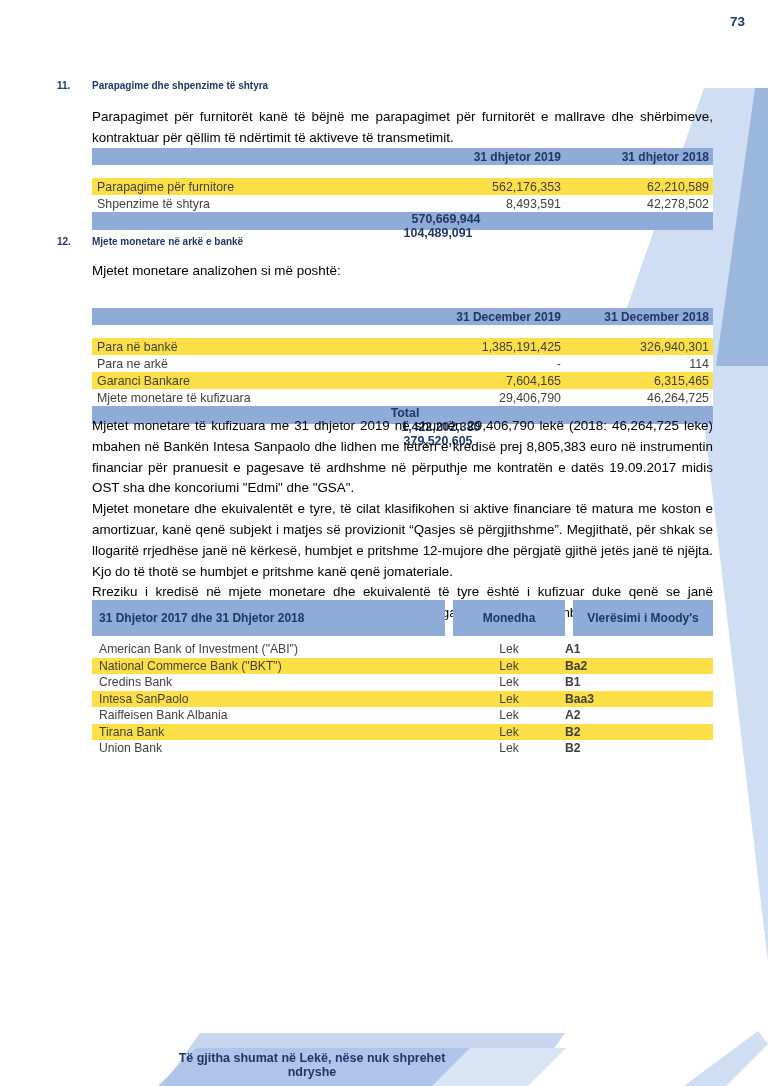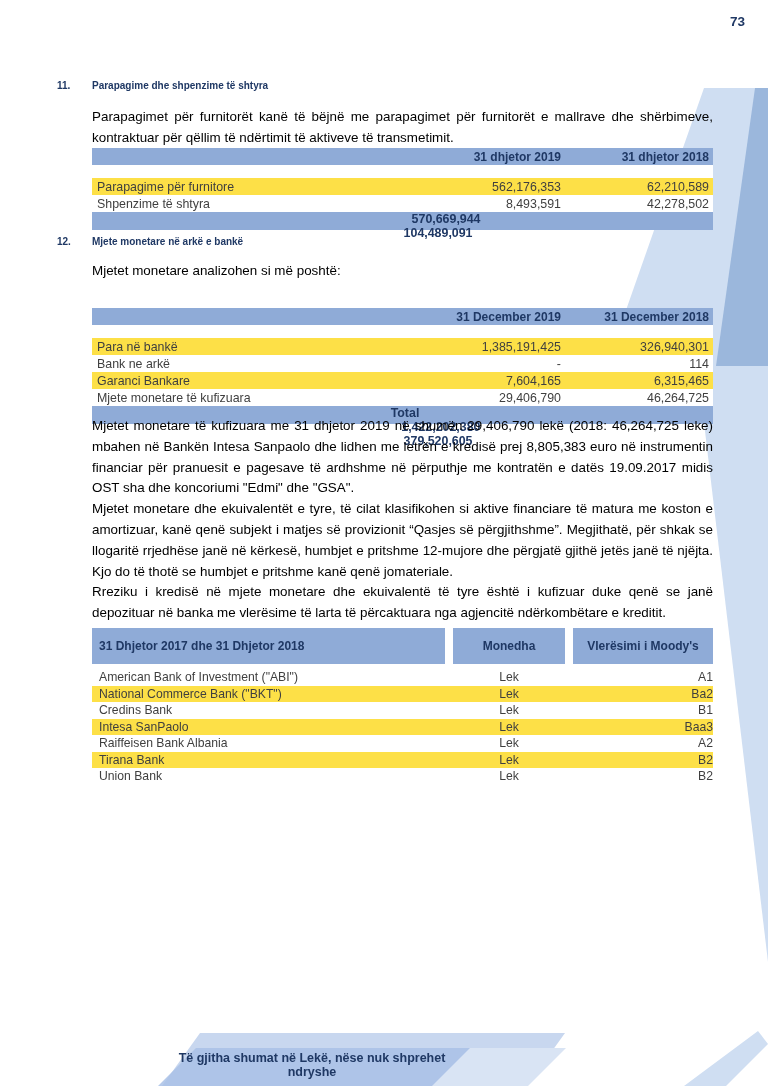--- a/index.html
+++ b/index.html
@@ -32,32 +32,32 @@
   .frow { display:flex; align-items:center; height:17px; font-size:12.4px; }
   .frow .lbl { flex:1; padding-left:5px; white-space:nowrap; }
   .frow .v1  { width:160px; text-align:right; padding-right:4px; }
   .frow .v2  { width:144px; text-align:right; padding-right:4px; }
   .fhead  { background:#8fabd7; color:#1f3864; font-weight:bold; font-size:12px; }
   .fspacer{ height:13px; background:#ffffff; }
   .rowlight { background:#fde047; }
   .rowwhite { background:#ffffff; }
   .ftotal { background:#8fabd7; color:#1f3864; font-weight:bold; height:18px;flex-direction:column; }
 
-  #table3 { top:628px; }
+  #table3 { top:600px; }
   .bhead { display:flex; height:36px; color:#1f3864; font-weight:bold; font-size:12px; }
   .bhead .bc { background:#8fabd7; display:flex; align-items:center; box-sizing:border-box; }
   .bhead .c1 { width:353px; padding-left:7px; }
   .bhead .c2 { width:112px; justify-content:center;text-align:right; }
   .bhead .c3 { width:140px; justify-content:center; }
   .bhead .gap { width:8px; background:transparent; }
   .bgap { height:5px; background:#ffffff; }
   .brow { display:flex; align-items:center; height:16.5px; font-size:12.2px; }
   .brow .c1 { width:361px; padding-left:7px; box-sizing:border-box; white-space:nowrap; }
   .brow .c2 { width:112px; text-align:center; }
-  .brow .c3 { width:148px; text-align:right; }
+  .brow .c3 { width:148px; text-align:left;font-weight:bold; }
 
   .footer-note { position:absolute; left:156px; top:1051px; width:312px; text-align:center;
                  font-weight:bold; color:#1f3864; font-size:12.5px; }
 </style>
 </head>
 <body>
 
 <div class="page">
 
   <svg class="deco" viewBox="0 0 768 1086">
@@ -116,21 +116,21 @@
         <span class="v1">31 December 2019</span>
         <span class="v2">31 December 2018</span>
       </div>
       <div class="fspacer"></div>
       <div class="frow rowlight">
         <span class="lbl">Para në bankë</span>
         <span class="v1">1,385,191,425</span>
         <span class="v2">326,940,301</span>
       </div>
       <div class="frow rowwhite">
-        <span class="lbl">Bank ne arkë</span>
+        <span class="lbl">Para ne arkë</span>
         <span class="v1">-</span>
         <span class="v2">114</span>
       </div>
       <div class="frow rowlight">
         <span class="lbl">Garanci Bankare</span>
         <span class="v1">7,604,165</span>
         <span class="v2">6,315,465</span>
       </div>
       <div class="frow rowwhite">
         <span class="lbl">Mjete monetare të kufizuara</span>

